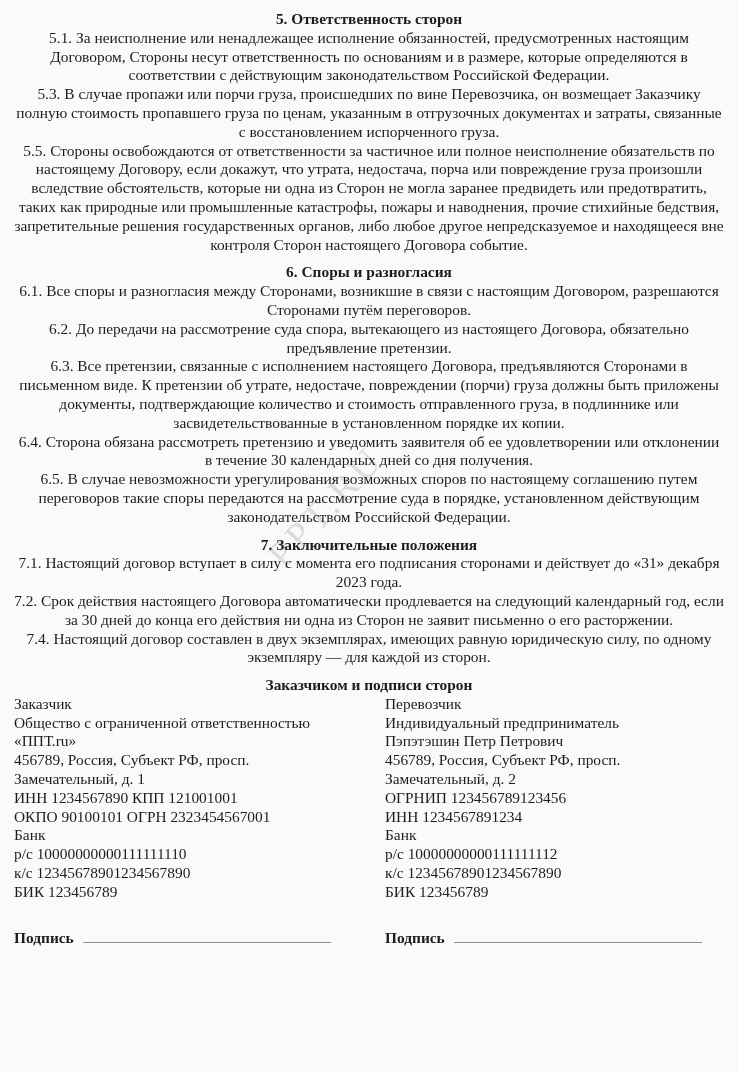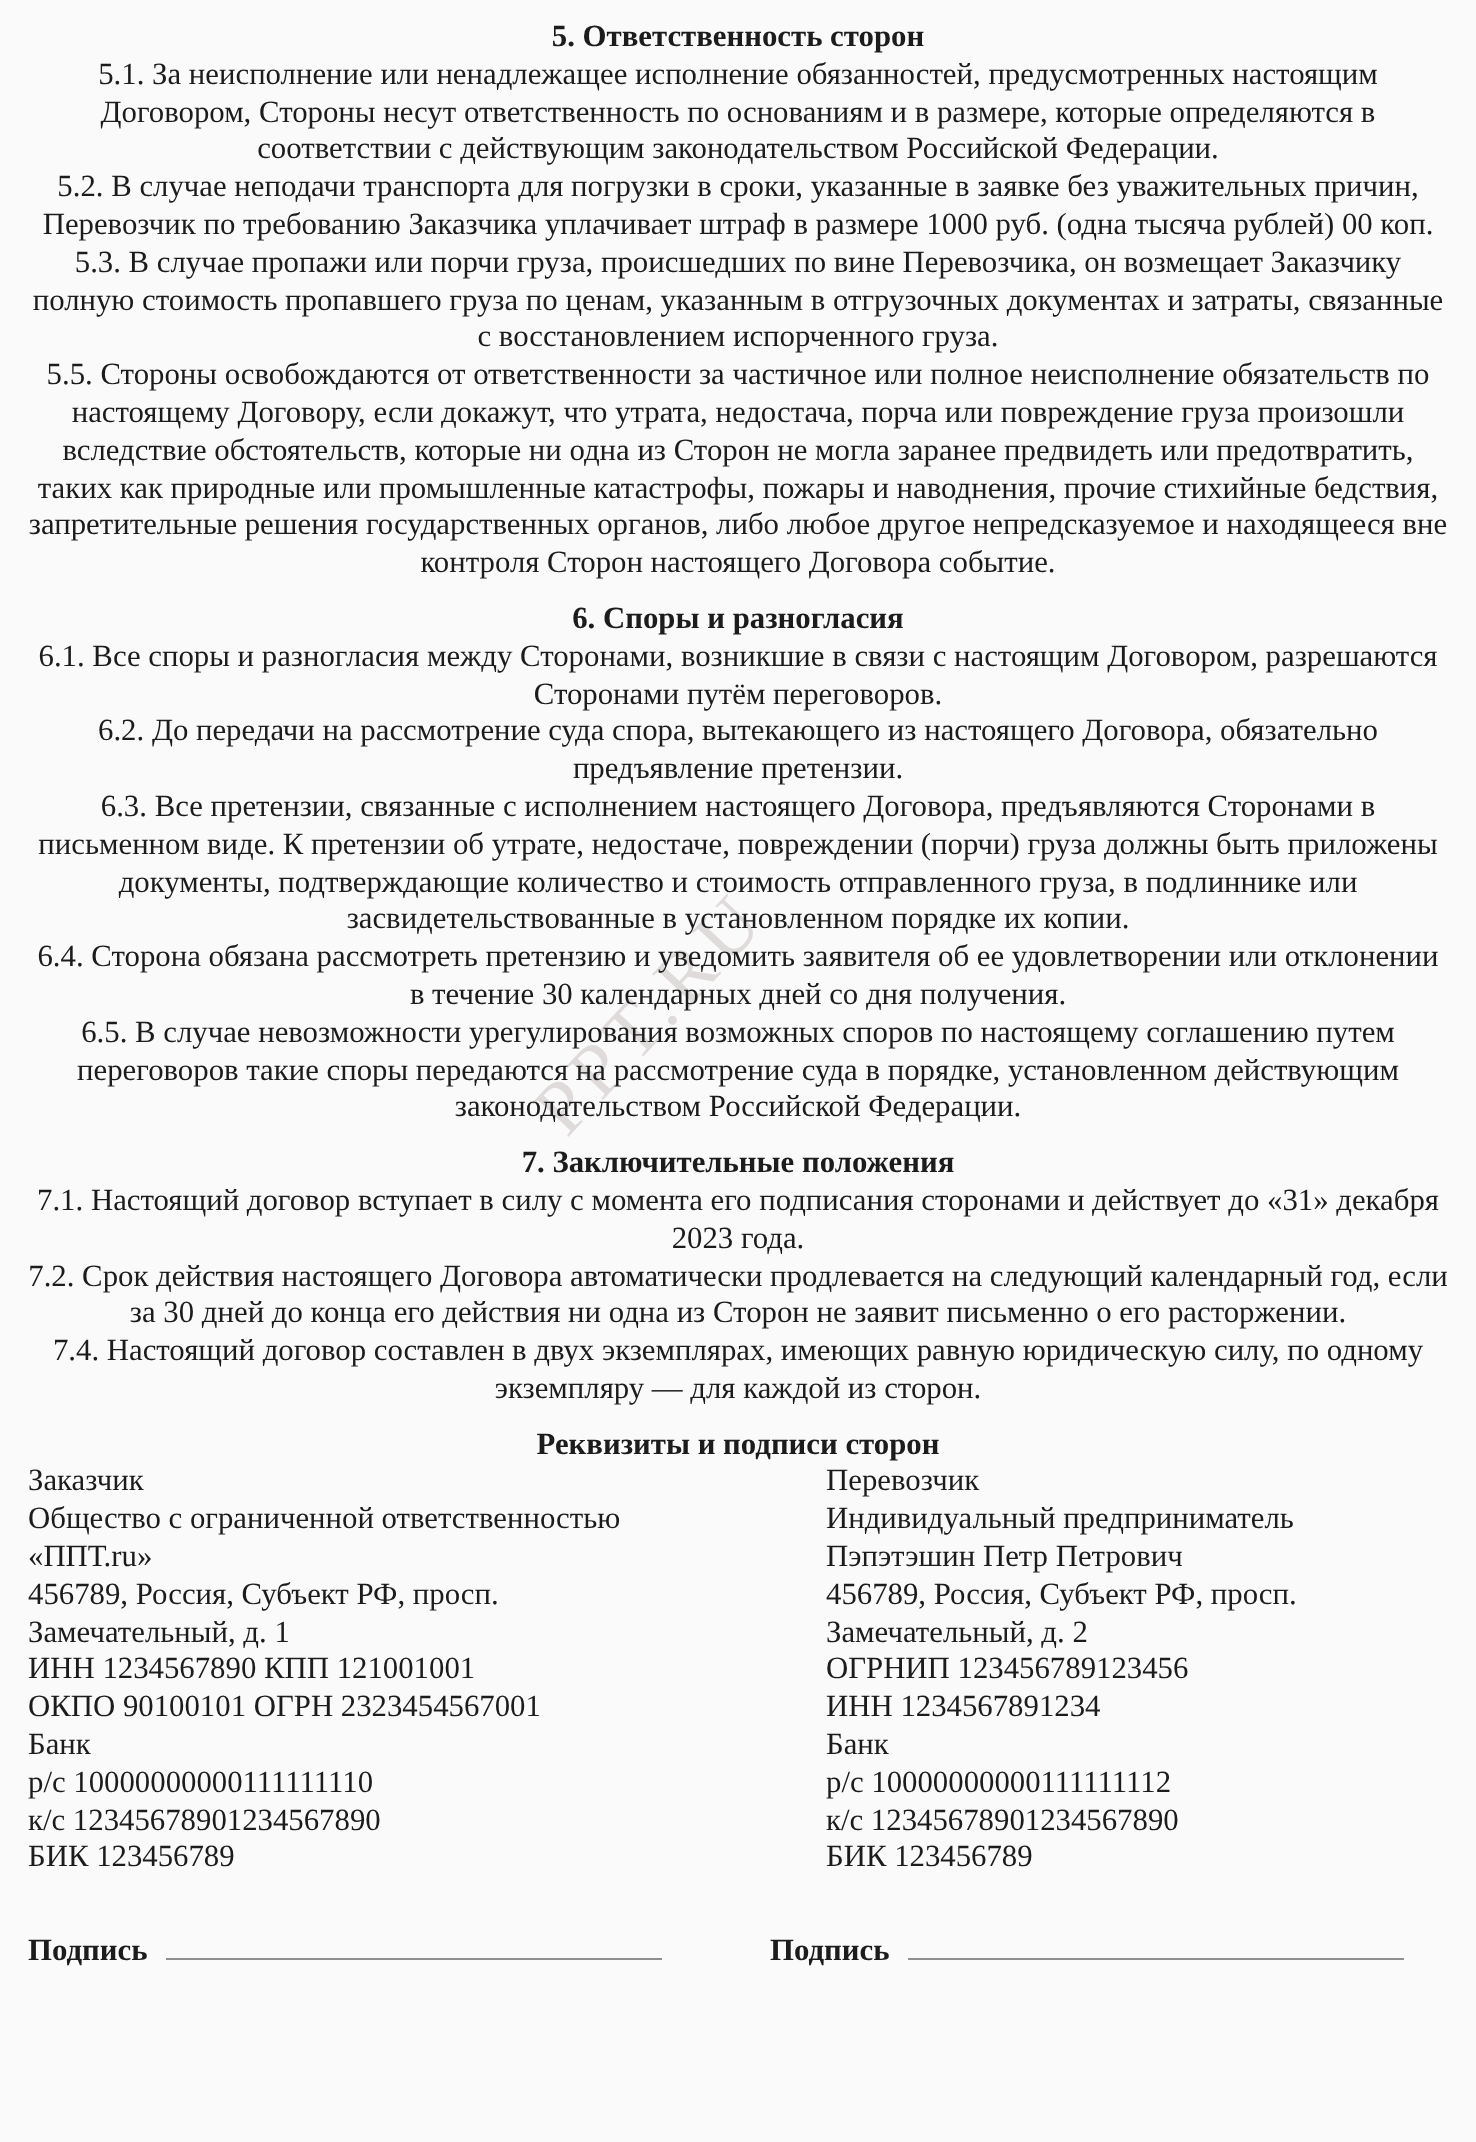--- a/index.html
+++ b/index.html
@@ -43,21 +43,20 @@
   .req-col {
     display: flex;
     flex-direction: column;
   }
   .req-col.left {
     width: 371px;
     flex: 0 0 371px;
   }
   .req-col.right {
     flex: 1 1 auto;
-    margin-left: 28px;
   }
   .req-line {
     white-space: nowrap;
   }
   .sig-row {
     display: flex;
     margin-top: 27px;
     font-weight: bold;
   }
   .sig-cell.left {
@@ -96,37 +95,36 @@
 <body>
 
 <div class="page">
 
   <div class="watermark">PPT.RU</div>
 
   <div class="content">
 
     <h2 class="sec-title">5. Ответственность сторон</h2>
     <p>5.1. За неисполнение или ненадлежащее исполнение обязанностей, предусмотренных настоящим Договором, Стороны несут ответственность по основаниям и в размере, которые определяются в соответствии с действующим законодательством Российской Федерации.</p>
-    <p>5.2. В случае неподачи транспорта для погрузки в сроки, указанные в заявке без уважительных причин, Перевозчик по требованию Заказчика уплачивает штраф в размере 1000 руб. (одна тысяча рублей) 00 коп.</p>
     <p>5.3. В случае пропажи или порчи груза, происшедших по вине Перевозчика, он возмещает Заказчику полную стоимость пропавшего груза по ценам, указанным в отгрузочных документах и затраты, связанные с восстановлением испорченного груза.</p>
     <p>5.5. Стороны освобождаются от ответственности за частичное или полное неисполнение обязательств по настоящему Договору, если докажут, что утрата, недостача, порча или повреждение груза произошли вследствие обстоятельств, которые ни одна из Сторон не могла заранее предвидеть или предотвратить, таких как природные или промышленные катастрофы, пожары и наводнения, прочие стихийные бедствия, запретительные решения государственных органов, либо любое другое непредсказуемое и находящееся вне контроля Сторон настоящего Договора событие.</p>
 
     <h2 class="sec-title gap">6. Споры и разногласия</h2>
     <p>6.1. Все споры и разногласия между Сторонами, возникшие в связи с настоящим Договором, разрешаются Сторонами путём переговоров.</p>
     <p>6.2. До передачи на рассмотрение суда спора, вытекающего из настоящего Договора, обязательно предъявление претензии.</p>
     <p>6.3. Все претензии, связанные с исполнением настоящего Договора, предъявляются Сторонами в письменном виде. К претензии об утрате, недостаче, повреждении (порчи) груза должны быть приложены документы, подтверждающие количество и стоимость отправленного груза, в подлиннике или засвидетельствованные в установленном порядке их копии.</p>
     <p>6.4. Сторона обязана рассмотреть претензию и уведомить заявителя об ее удовлетворении или отклонении в течение 30 календарных дней со дня получения.</p>
     <p>6.5. В случае невозможности урегулирования возможных споров по настоящему соглашению путем переговоров такие споры передаются на рассмотрение суда в порядке, установленном действующим законодательством Российской Федерации.</p>
 
     <h2 class="sec-title gap">7. Заключительные положения</h2>
     <p>7.1. Настоящий договор вступает в силу с момента его подписания сторонами и действует до «31» декабря 2023 года.</p>
     <p>7.2. Срок действия настоящего Договора автоматически продлевается на следующий календарный год, если за 30 дней до конца его действия ни одна из Сторон не заявит письменно о его расторжении.</p>
     <p>7.4. Настоящий договор составлен в двух экземплярах, имеющих равную юридическую силу, по одному экземпляру — для каждой из сторон.</p>
 
-    <h2 class="sec-title gap">Реквизиты и подписи сторон</h2>
+    <h2 class="sec-title gap">Заказчиком и подписи сторон</h2>
 
     <div class="req-row">
       <div class="req-col left">
         <div class="req-line">Заказчик</div>
         <div class="req-line">Общество с ограниченной ответственностью</div>
         <div class="req-line">«ППТ.ru»</div>
         <div class="req-line">456789, Россия, Субъект РФ, просп.</div>
         <div class="req-line">Замечательный, д. 1</div>
         <div class="req-line">ИНН 1234567890 КПП 121001001</div>
         <div class="req-line">ОКПО 90100101 ОГРН 2323454567001</div>

